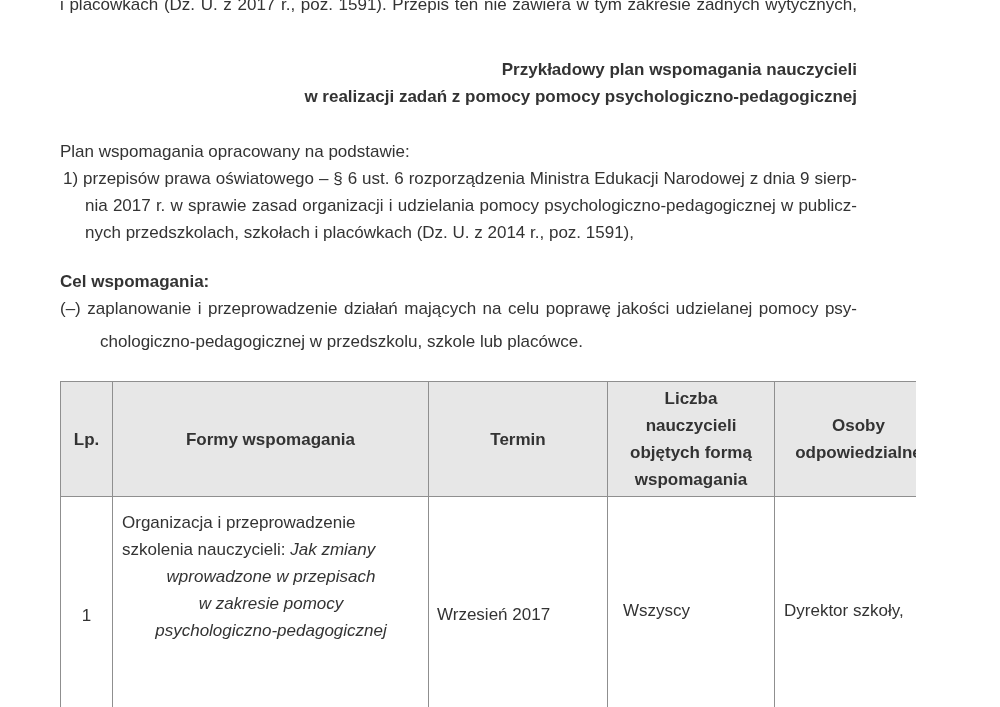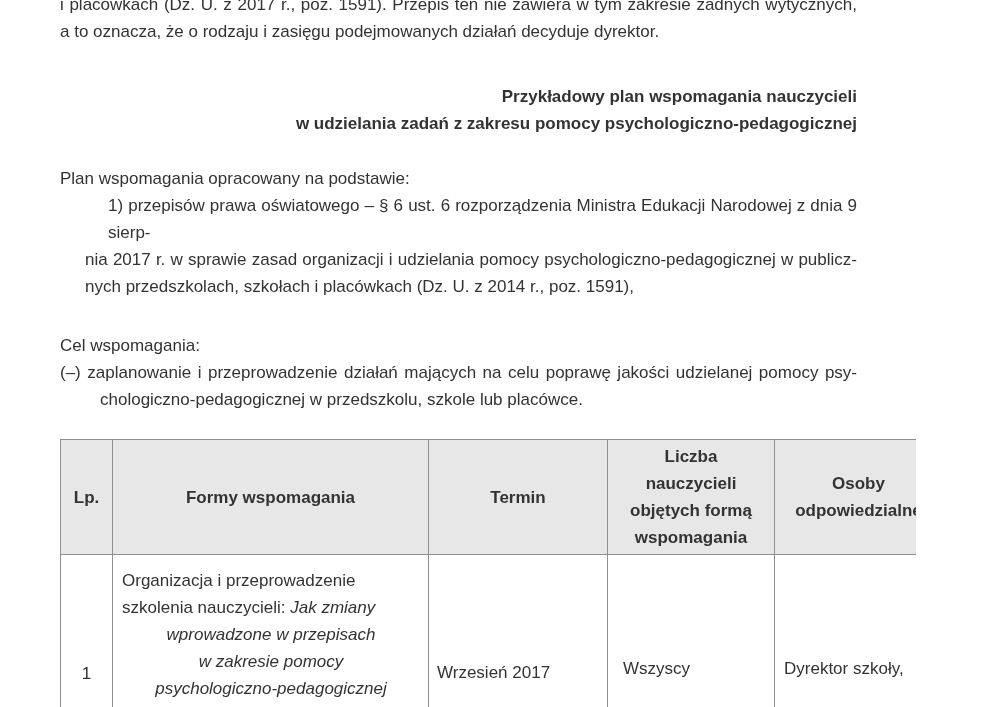--- a/index.html
+++ b/index.html
@@ -31,24 +31,24 @@
     text-align: justify;
     text-align-last: justify;
   }
   .top-paragraph { margin-top: -9px; }
   .heading {
     margin-top: 38px;
     font-weight: 700;
     text-align: right;
   }
   .intro { margin-top: 28px; }
-  .hang3  { padding-left: 3px; margin-left: 45px; }   
+  .hang3  { padding-left: 3px; }   
   .hang25 { padding-left: 25px; }  
-  .hang40 { padding-left: 40px; }  
-  .goal-label { margin-top: 32px; font-weight: 400; }
+  .hang40 { padding-left: 40px; margin-top: 6px; }  
+  .goal-label { margin-top: 22px; font-weight: 700; }
   .it { font-style: italic; text-align: center; }
 
   
   table.plan {
     margin-top: 26px;
     margin-left: 60px;
     border-collapse: collapse;
     table-layout: fixed;
     width: 882px;
   }
@@ -77,26 +77,25 @@
   .pt-osoby   { padding-top: 100px; padding-left: 9px; }
 </style>
 </head>
 <body>
 
 <div class="page">
   <div class="content">
 
     <div class="top-paragraph">
       <div class="line jl">i placówkach (Dz. U. z 2017 r., poz. 1591). Przepis ten nie zawiera w tym zakresie żadnych wytycznych,</div>
-      <div class="line">a to oznacza, że o rodzaju i zasięgu podejmowanych działań decyduje dyrektor.</div>
     </div>
 
     <div class="heading">
       <div class="line">Przykładowy plan wspomagania nauczycieli</div>
-      <div class="line">w udzielania zadań z zakresu pomocy psychologiczno-pedagogicznej</div>
+      <div class="line">w realizacji zadań z pomocy pomocy psychologiczno-pedagogicznej</div>
     </div>
 
     <div class="intro">
       <div class="line">Plan wspomagania opracowany na podstawie:</div>
 
       <div>
         <div class="line jl hang3"><span>1)</span> <span>przepisów prawa oświatowego – § 6 ust. 6 rozporządzenia Ministra Edukacji Narodowej z dnia 9 sierp-</span></div>
         <div class="line jl hang25">nia 2017 r. w sprawie zasad organizacji i udzielania pomocy psychologiczno-pedagogicznej w publicz-</div>
         <div class="line hang25">nych przedszkolach, szkołach i placówkach (Dz. U. z 2014 r., poz. 1591),</div>
       </div>

